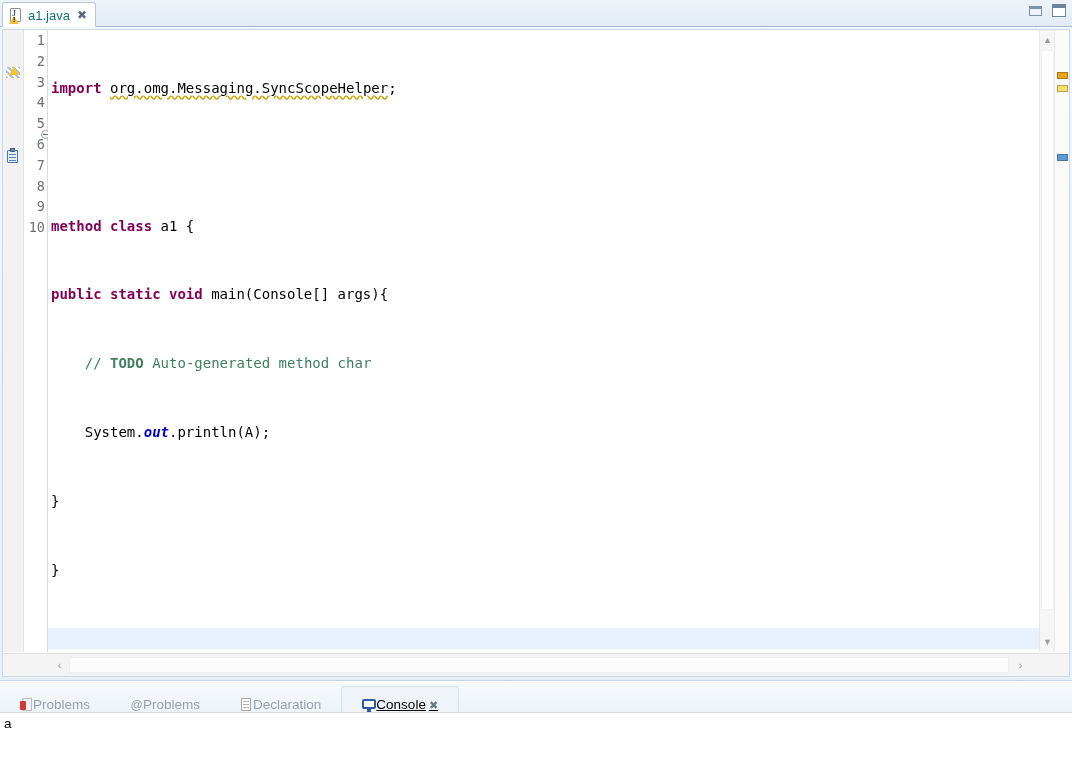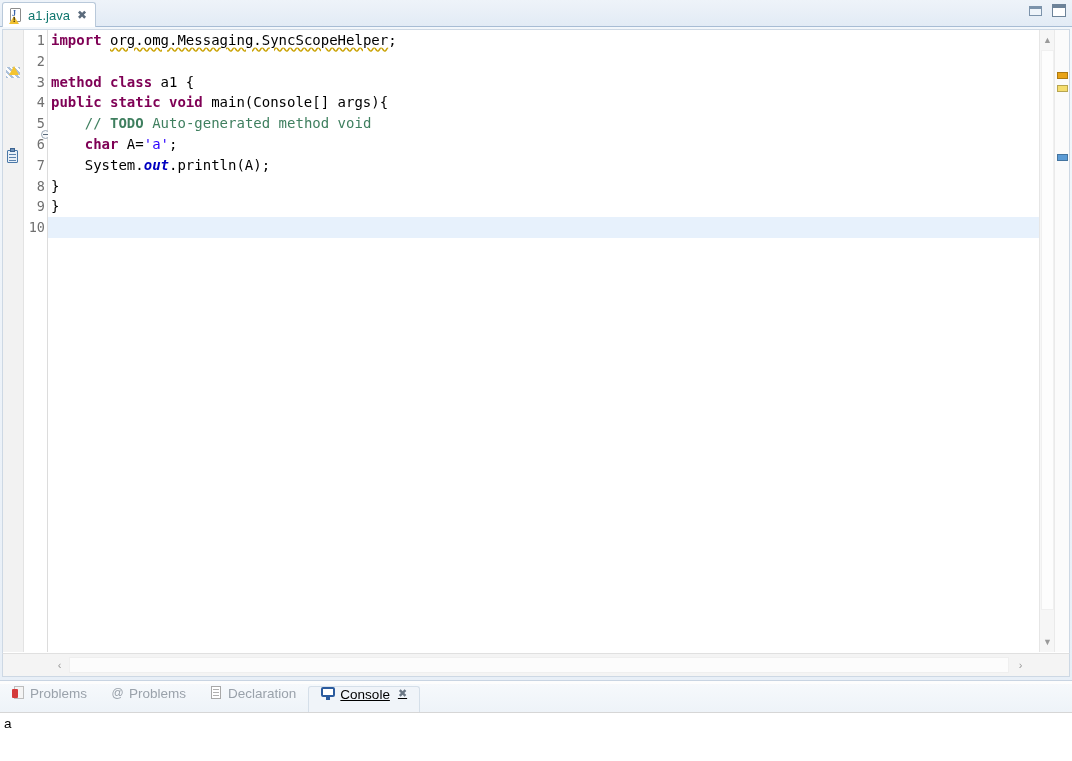--- a/index.html
+++ b/index.html
@@ -158,20 +158,21 @@
 
   .code-line {
     position: relative;
     height: 20.8px;
     line-height: 20.8px;
     font-family: "DejaVu Sans Mono", "Liberation Mono", monospace;
     font-size: 14px;
     white-space: pre;
     color: #000000;
     padding-left: 3px;
+    margin-top: 48px;
   }
   .code-line.current {
     background: #e7f1fc;
     width: 991px;
   }
   .num-line {
     height: 20.8px;
     line-height: 20.8px;
     text-align: right;
     padding-right: 2px;
@@ -325,24 +326,23 @@
     position: absolute;
     left: 0; top: 0;
     width: 1072px; height: 28px;
     display: flex;
     align-items: flex-end;
     gap: 0px;
     background: linear-gradient(to bottom,#f6f9fc 0%,#eef3f8 100%);
   }
   .bp-tab {
     display: flex;
-    align-items: flex-start;
-    gap: 5px;
+    align-items: flex-end;
     height: 26px;
-    padding: 0 12px;
+    padding: 0 20px;
     font-size: 13.5px;
     color: #9aa2ab;
     cursor: pointer;
     white-space: nowrap;
   }
   .bp-tab.active {
     color: #000000;
     background: #f0f4f9;
     border: 1px solid #d5dfe9;
     border-bottom: none;
@@ -471,22 +471,21 @@
         </div>
 
       <div class="fold-col"></div>
       <div class="fold-marker" style="top:100px"></div>
 
       <div class="code-area" id="code-area">
           <div class="code-line"><span class="kw">import</span><span> </span><span class="warnline">org.omg.Messaging.SyncScopeHelper</span><span>;</span></div>
           <div class="code-line"><span></span></div>
           <div class="code-line"><span class="kw">method class</span><span> a1 {</span></div>
           <div class="code-line"><span class="kw">public static void</span><span> main(Console[] args){</span></div>
-          <div class="code-line"><span class="cm">    // </span><span class="cm-todo">TODO</span><span class="cm"> Auto-generated method void</span></div>
-          <div class="code-line"><span>    </span><span class="kw">char</span><span> A=</span><span class="str">'a'</span><span>;</span></div>
+          <div class="code-line"><span class="cm">    // </span><span class="cm-todo">TODO</span><span class="cm"> Auto-generated method char</span></div>
           <div class="code-line"><span>    System.</span><span class="fld">out</span><span>.println(A);</span></div>
           <div class="code-line"><span>}</span></div>
           <div class="code-line"><span>}</span></div>
           <div class="code-line current"><span></span></div>
         </div>
 
       <div class="vscroll">
         <div class="arrow up">▲</div>
         <div class="thumb"></div>
         <div class="arrow down">▼</div>

